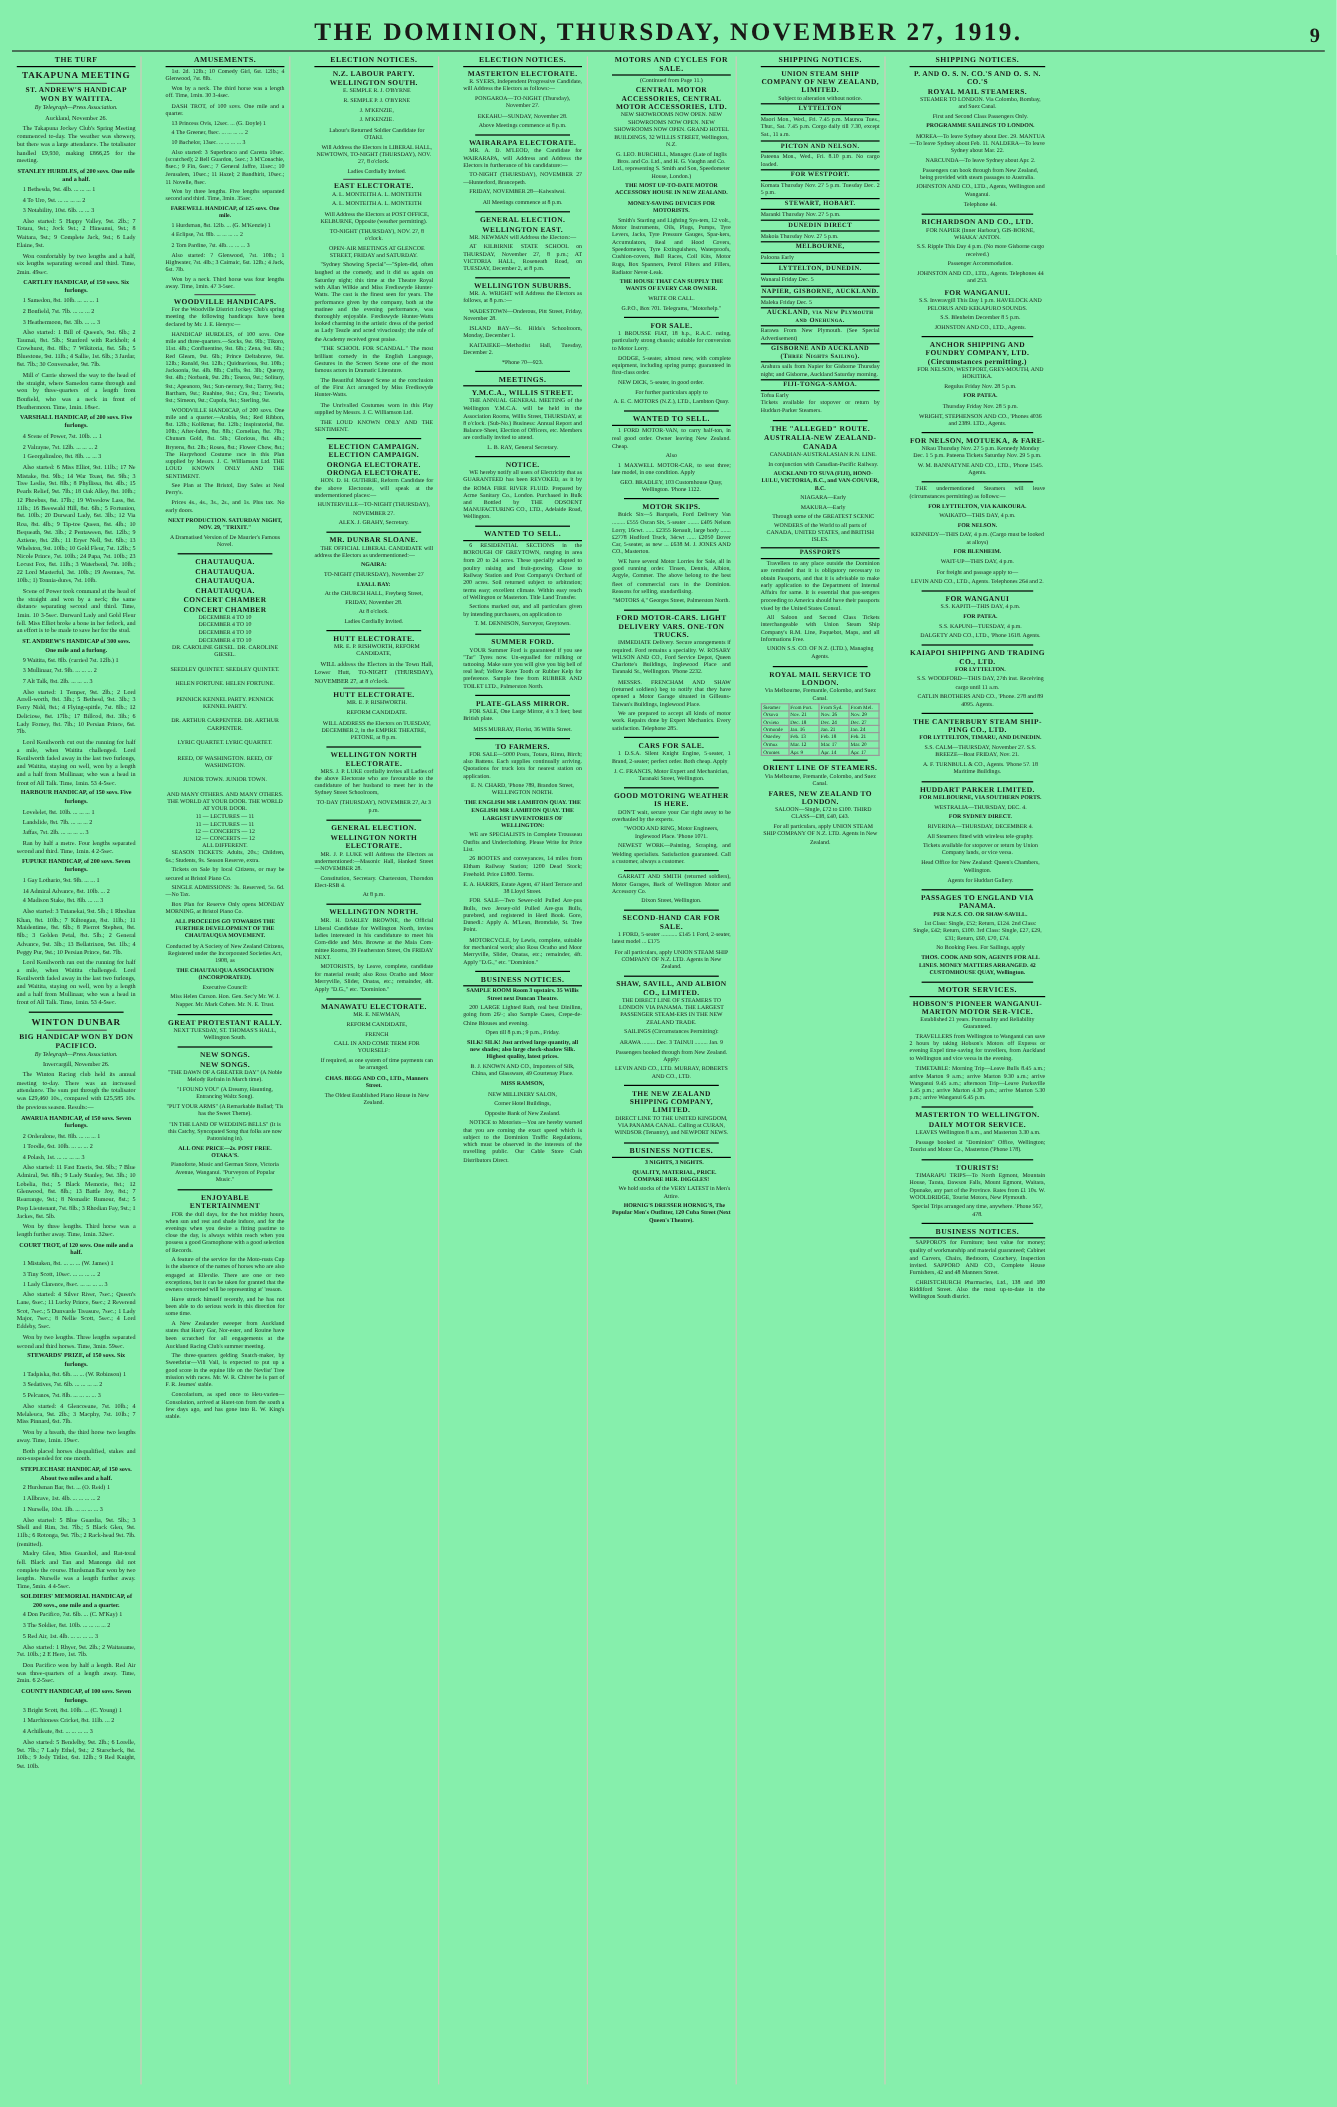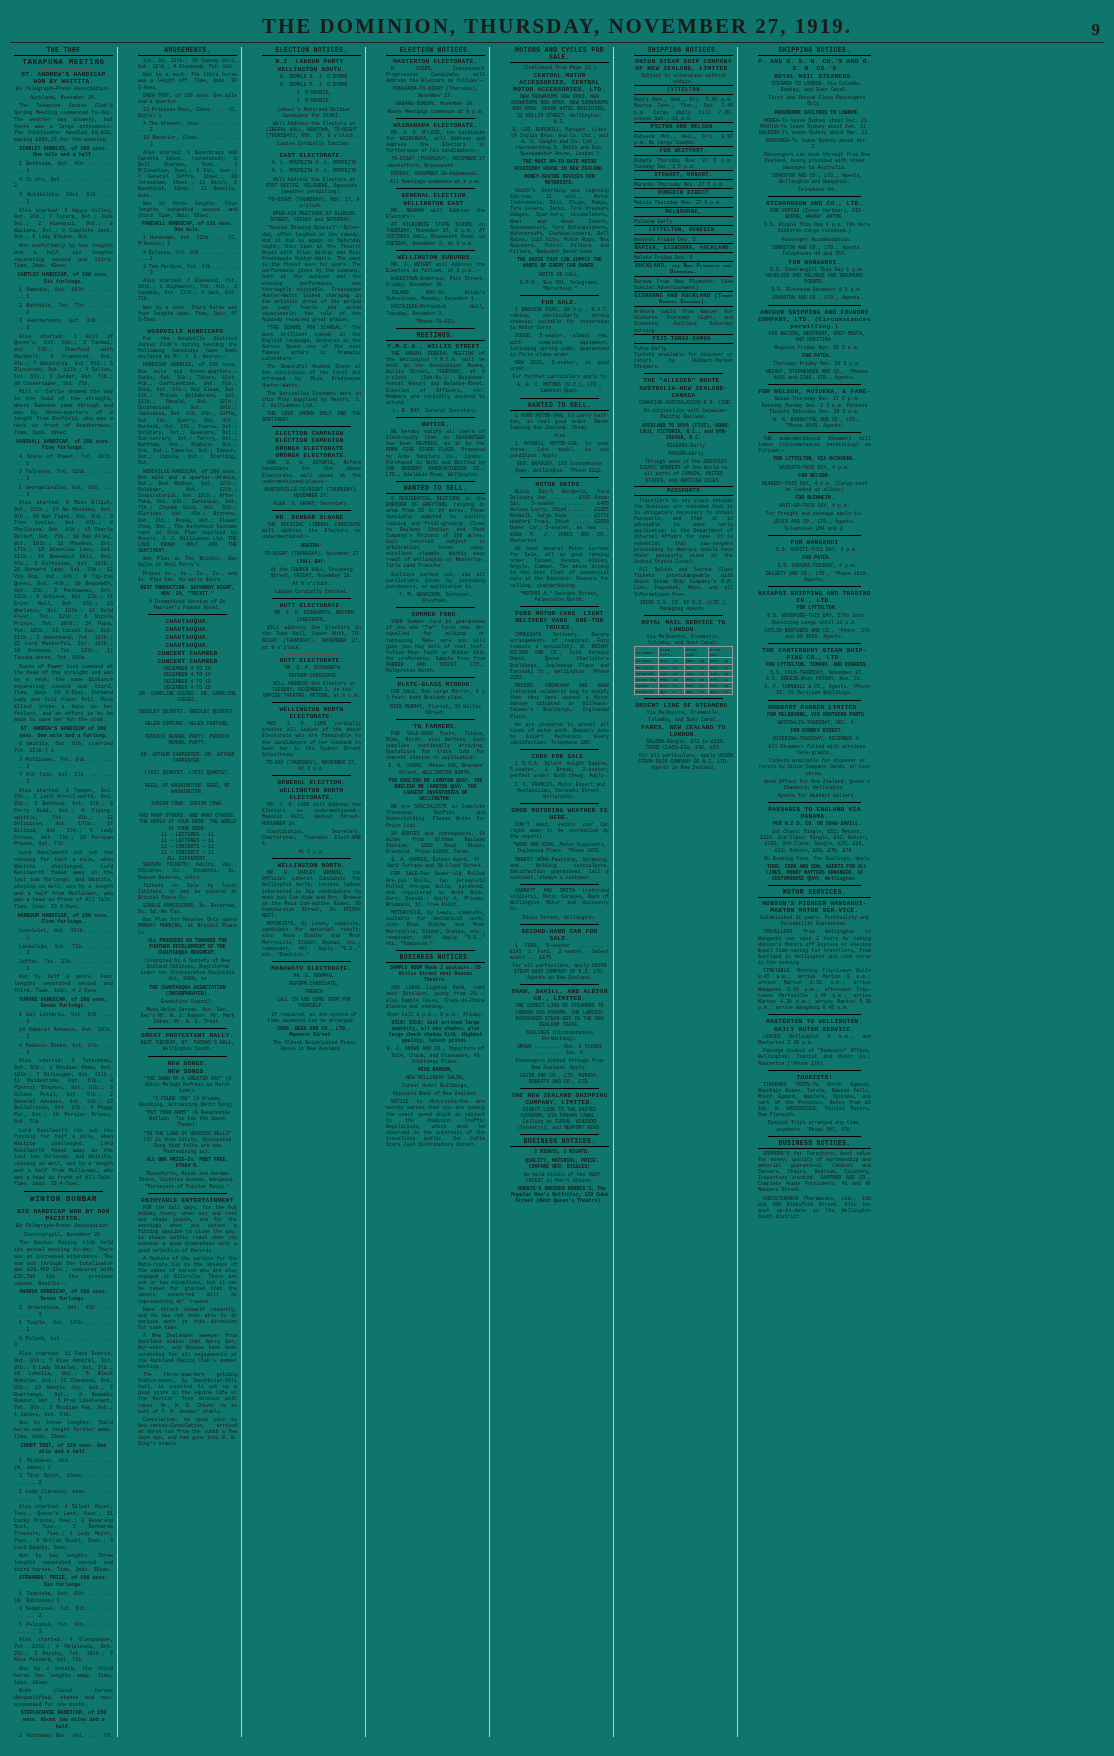--- a/index.html
+++ b/index.html
@@ -1,21 +1,21 @@
 <!DOCTYPE html>
 <html><head>
 <meta charset="utf-8">
 <style>
   html,body{margin:0;padding:0;background:#fff;}
   body{width:1114px;height:1756px;font-family:"Liberation Serif",serif;color:#1a1a17;}
-  .page{width:1114px;height:1756px;box-sizing:border-box;padding:14px 10px 8px 10px;background:#0f766e;position:relative;}
+  .page{width:1114px;height:1756px;box-sizing:border-box;padding:14px 10px 8px 10px;background:#86efac;position:relative;}
   .masthead{display:flex;align-items:flex-end;justify-content:center;position:relative;border-bottom:1.5px solid #222;padding-bottom:3px;margin-bottom:4px;}
   .masthead .title{font-family:"Liberation Serif",serif;font-size:21px;letter-spacing:2px;font-variant:small-caps;font-weight:700;white-space:nowrap;}
   .masthead .pageno{position:absolute;right:4px;bottom:2px;font-size:17px;font-weight:700;}
-  .cols{display:flex;gap:16px;height:1690px;font-family:Liberation Mono, monospace;}
+  .cols{display:flex;gap:16px;height:1690px;}
   .col{width:99px;padding:0 4px;border-right:1px solid #cfcabb;overflow:hidden;}
   .col:last-child{border-right:none;}
   .col-w{width:113px;}
   .sechead{text-align:center;font-size:6.4px;font-variant:small-caps;letter-spacing:.4px;font-weight:700;border-bottom:1px solid #000;padding-bottom:1px;margin-bottom:2px;}
   .rule{border:0;border-top:1px solid #000;margin:3px 10px;}
   .rule-s{border:0;border-top:1px solid #555;margin:2px 24px;}
   .hd-md{text-align:center;font-size:7.6px;font-weight:700;font-variant:small-caps;letter-spacing:.6px;margin:2px 0 1px;}
   .hd-sm{text-align:center;font-size:6.2px;font-weight:700;margin:1px 0;letter-spacing:.3px;}
   .body{font-size:5.1px;line-height:1.32;text-align:justify;hyphens:auto;}
   .body p{margin:0 0 2px 0;text-indent:5px;}

